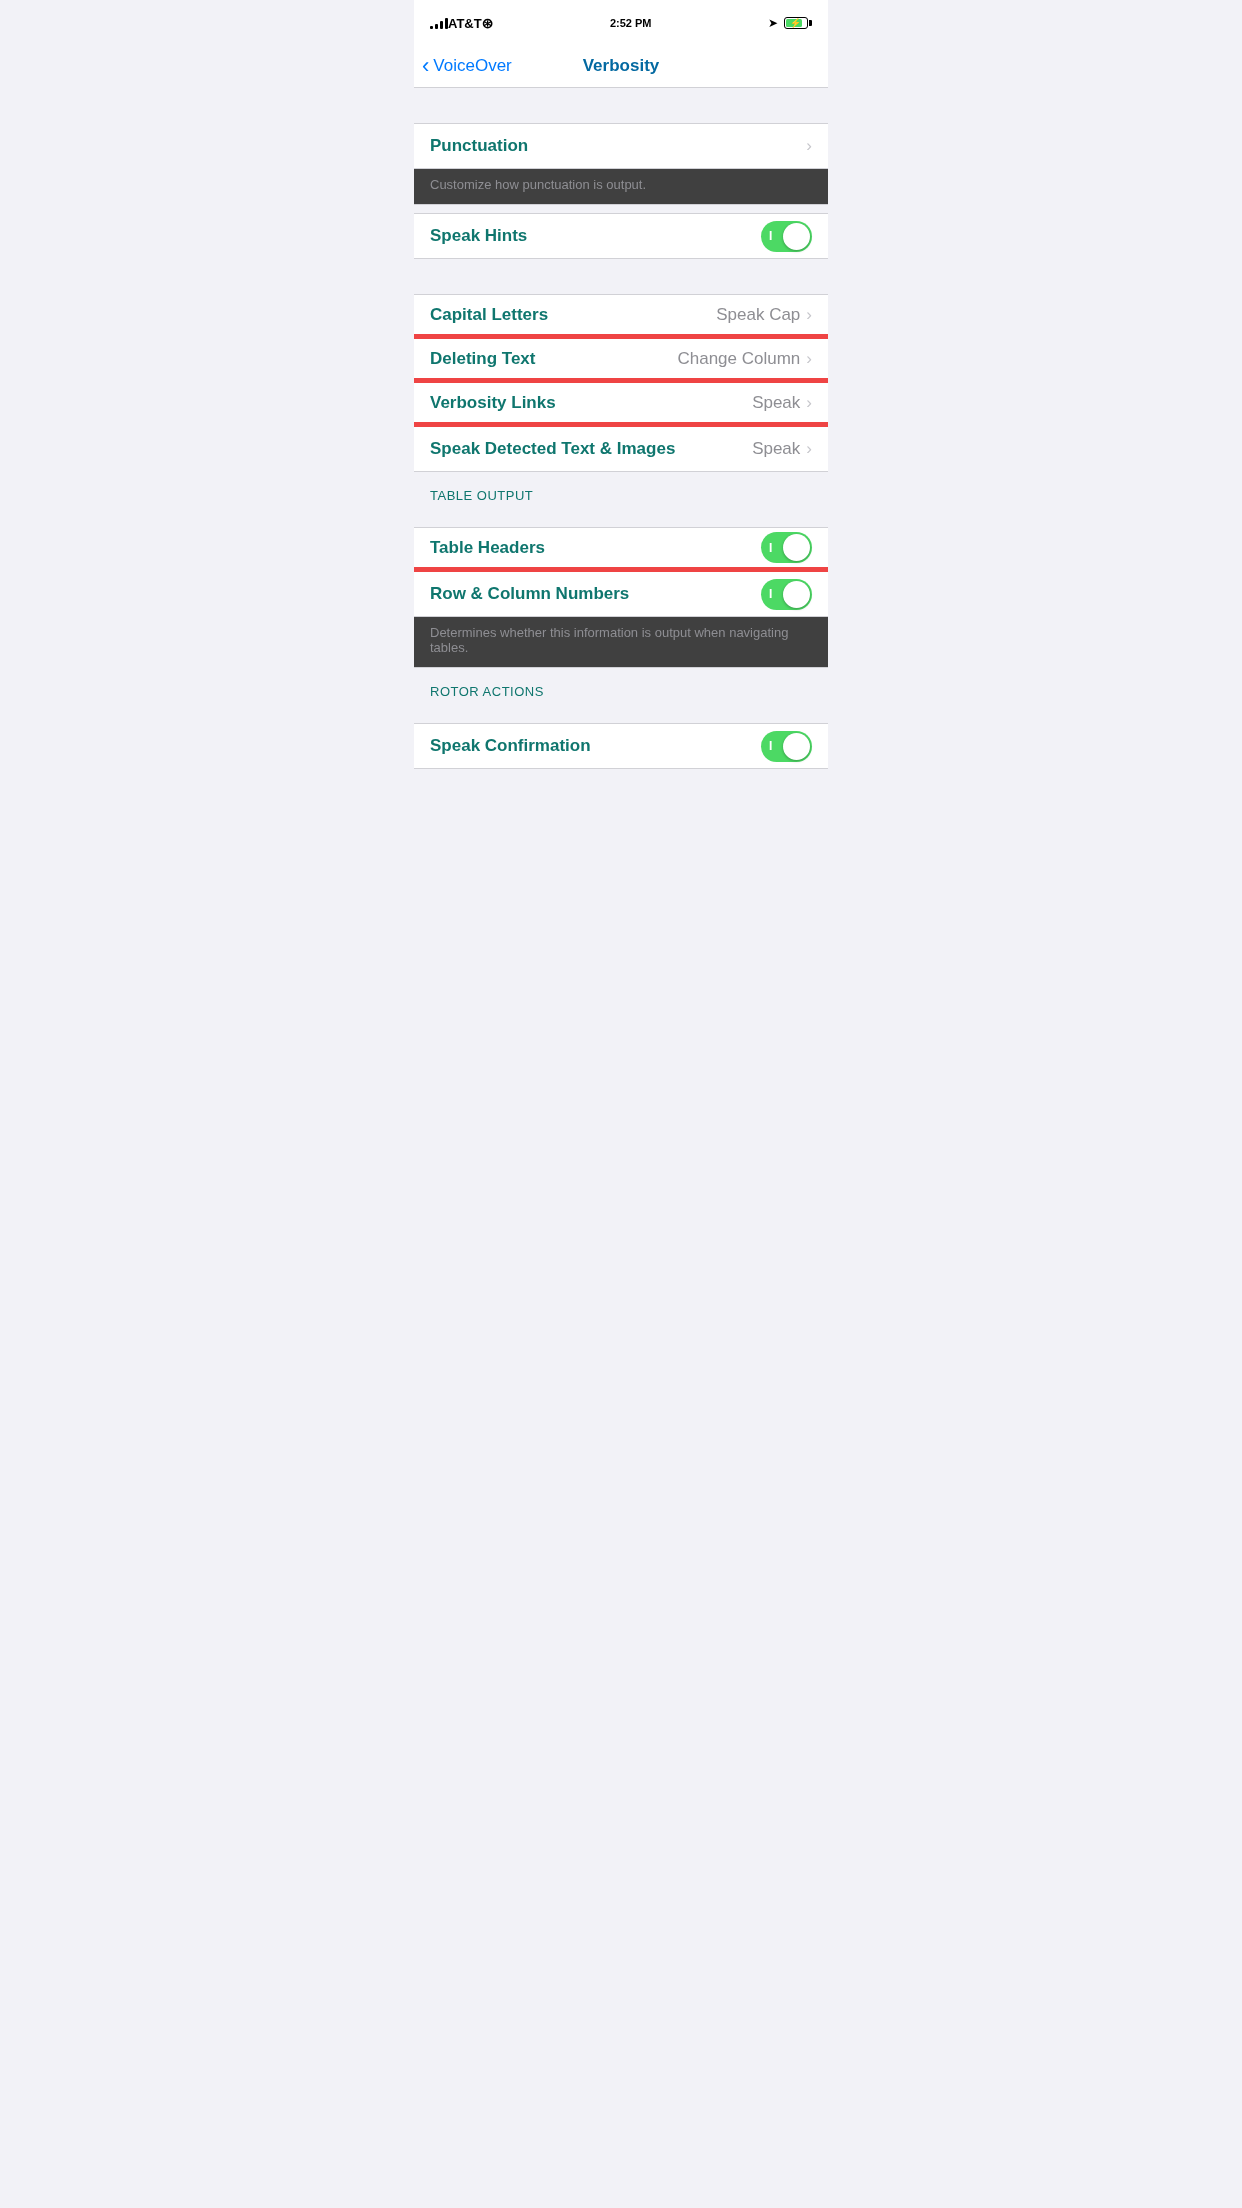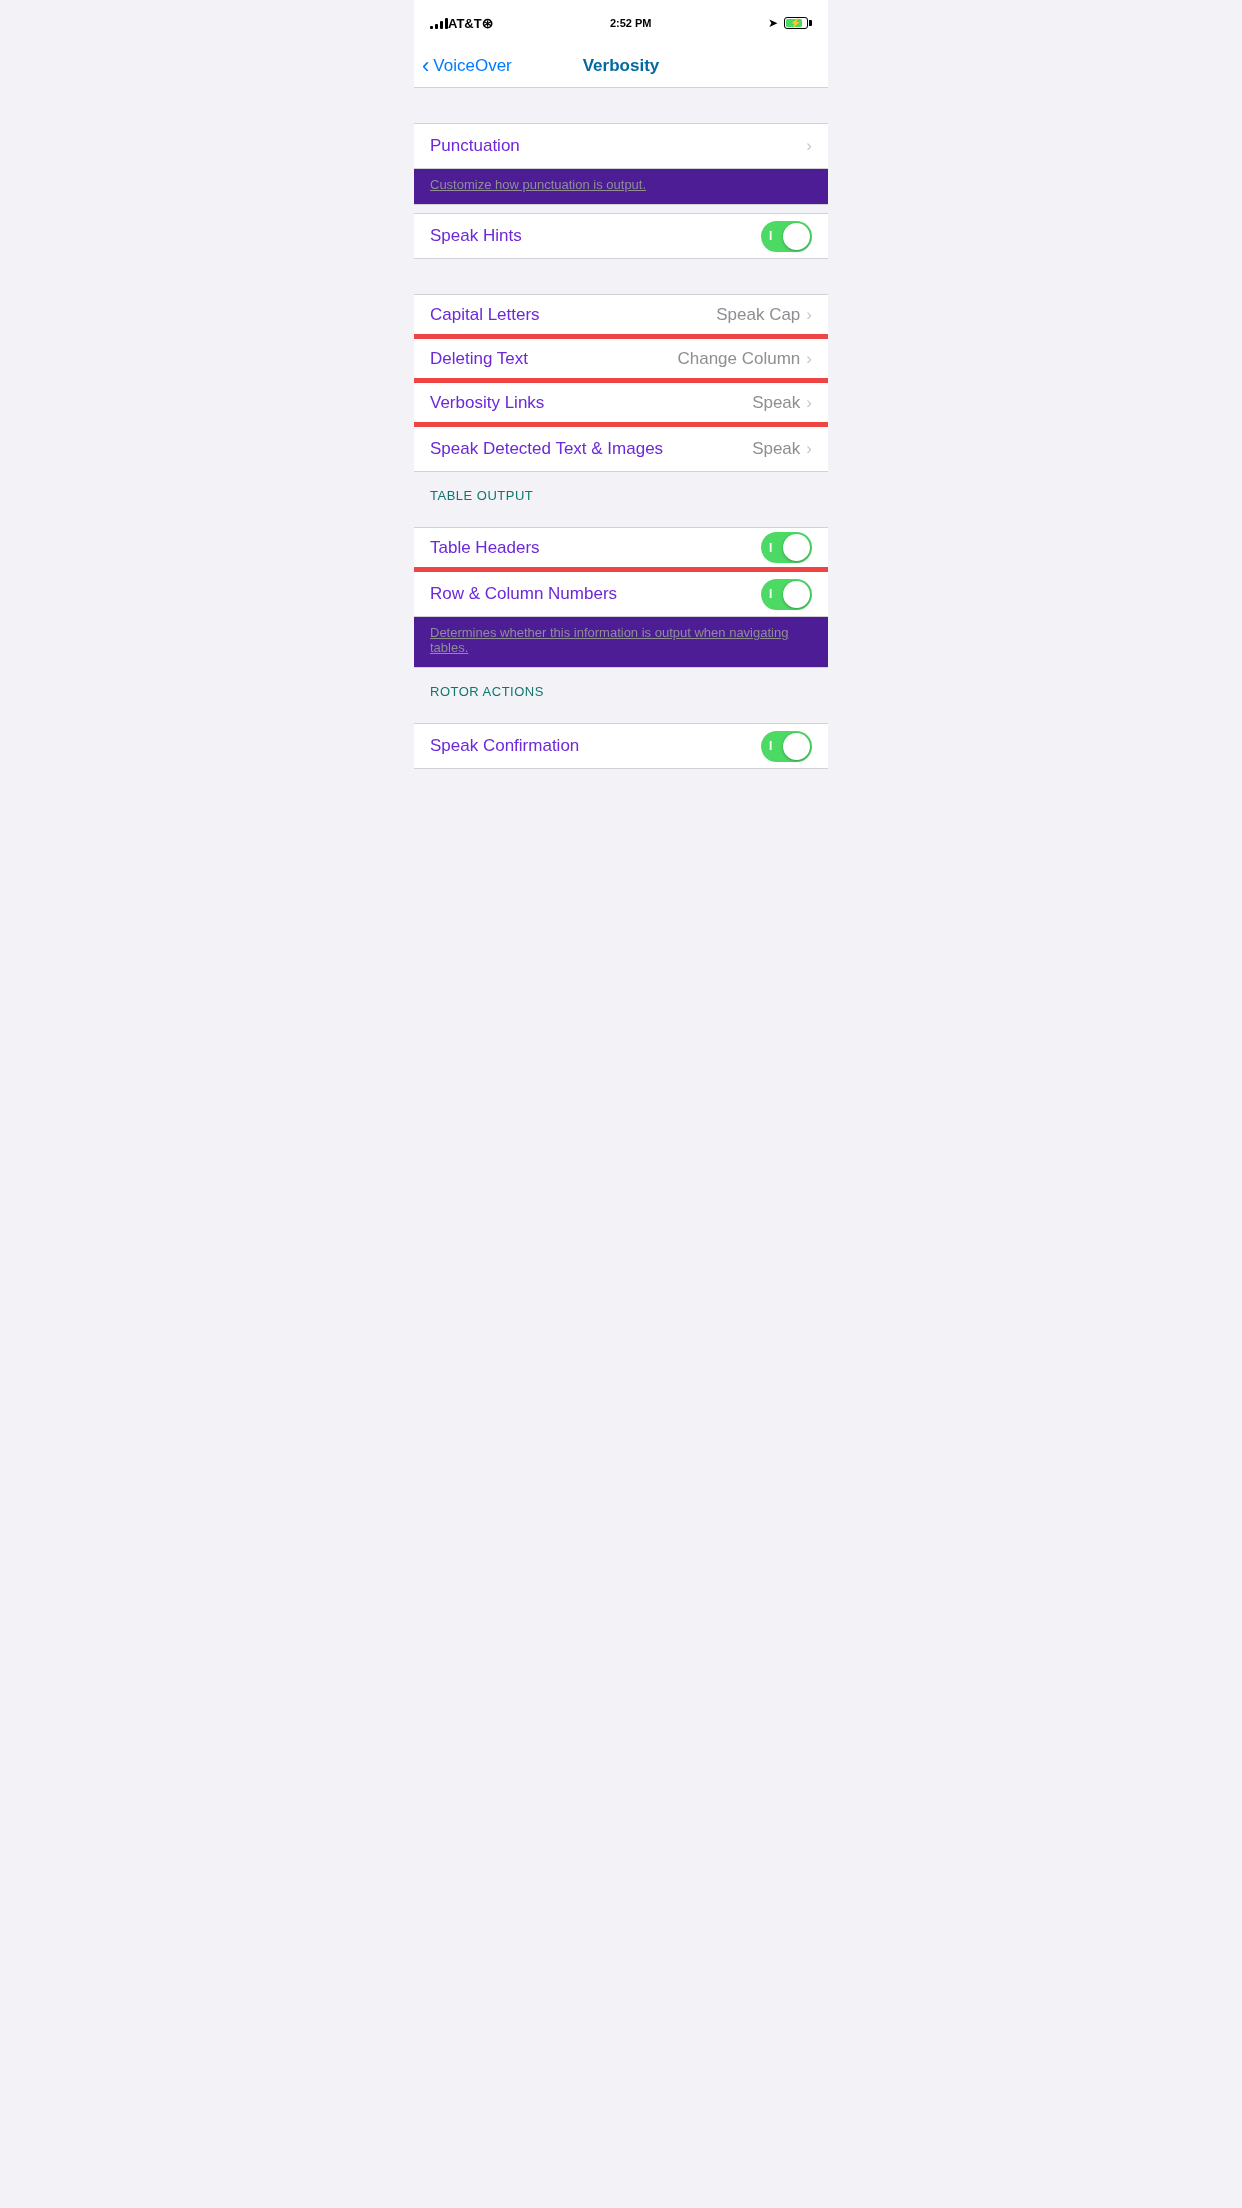--- a/index.html
+++ b/index.html
@@ -140,22 +140,23 @@
       min-height: 44px;
       background: white;
       border-bottom: 5px solid #ef4444;
     }
     .settings-row:last-child {
       border-bottom: none;
     }
 
     .row-label {
       font-size: 17px;
-      color: #6d28d9;
+      color: #0f766e;
       flex: 1;
+      font-weight: bold;
     }
 
     .row-right {
       display: flex;
       align-items: center;
       gap: 6px;
       color: #8e8e93;
       font-size: 17px;
     }
 
@@ -187,26 +188,25 @@
     .toggle-i {
       position: absolute;
       left: 8px;
       color: white;
       font-size: 12px;
       font-weight: bold;
     }
 
     
     .description-row {
-      background: #4c1d95;
+      background: #404040;
       padding: 8px 16px 12px;
       font-size: 13px;
       color: #8e8e93;
       border-bottom: 1px solid #d1d1d6;
-      text-decoration: underline;
     }
 
     
     .section-header {
       padding: 16px 16px 6px;
       font-size: 13px;
       font-weight: 400;
       color: #0f766e;
       text-transform: uppercase;
       letter-spacing: 0.5px;

